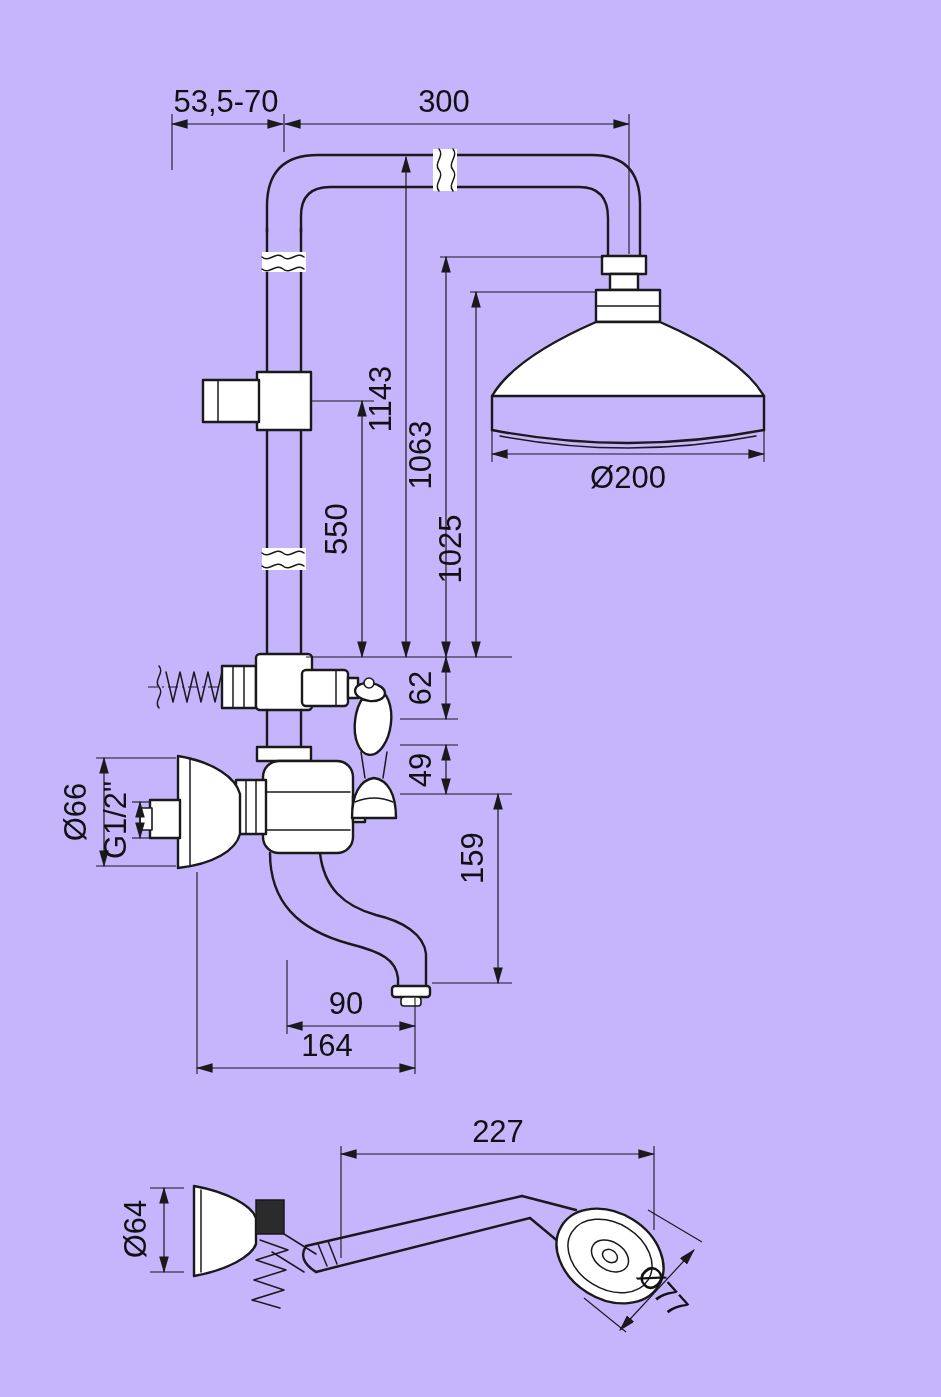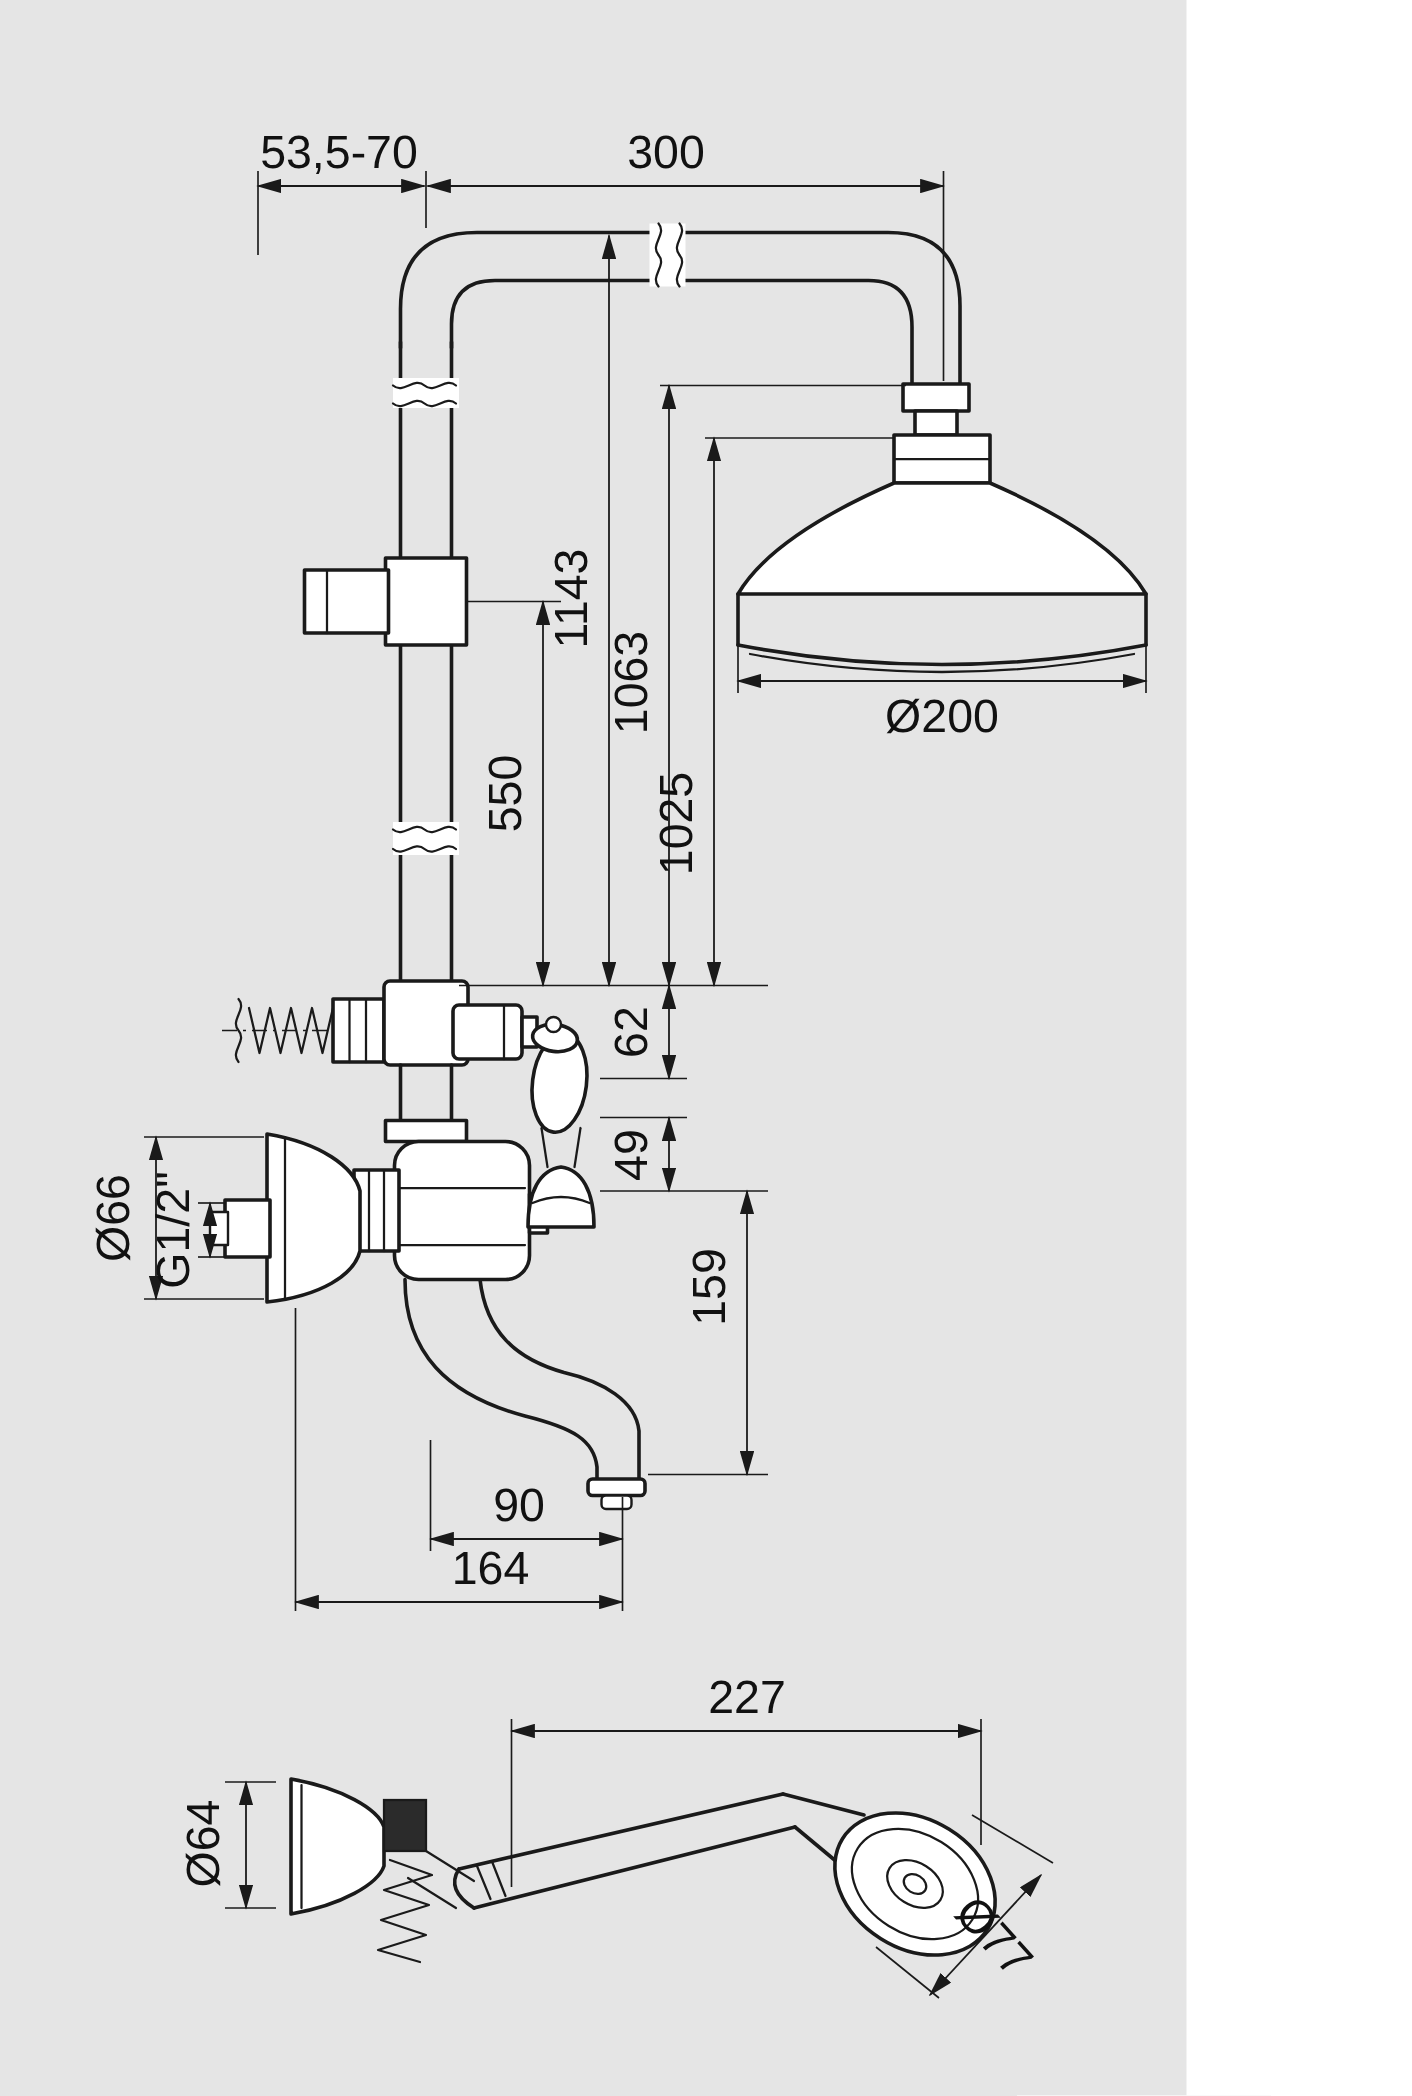--- a/index.html
+++ b/index.html
@@ -1,16 +1,16 @@
 <!DOCTYPE html>
 <html><head>
 <meta charset="utf-8">
 <style>
   html,body{margin:0;padding:0;background:#fff;}
-  .sheet{position:relative;width:791px;height:1397px;background:#e5e5e5;overflow:hidden;
+  .sheet{position:relative;width:941px;height:1397px;background:#c4b5fd;overflow:hidden;
          font-family:"Liberation Sans",sans-serif;}
   svg{position:absolute;left:0;top:0;}
   .ol{fill:none;stroke:#1a1a1a;stroke-width:2.4;stroke-linejoin:round;stroke-linecap:round;}
   .olt{fill:none;stroke:#1a1a1a;stroke-width:1.5;stroke-linejoin:round;stroke-linecap:round;}
   .fw{fill:#ffffff;stroke:#1a1a1a;stroke-width:2.4;stroke-linejoin:round;}
   .fwt{fill:#ffffff;stroke:#1a1a1a;stroke-width:1.6;stroke-linejoin:round;}
   .mask{fill:#ffffff;stroke:none;}
   .dark{fill:#2b2b2b;stroke:#1a1a1a;stroke-width:1.5;}
   .dim{fill:none;stroke:#1a1a1a;stroke-width:1.2;}
   .ext{fill:none;stroke:#1a1a1a;stroke-width:1.1;}

